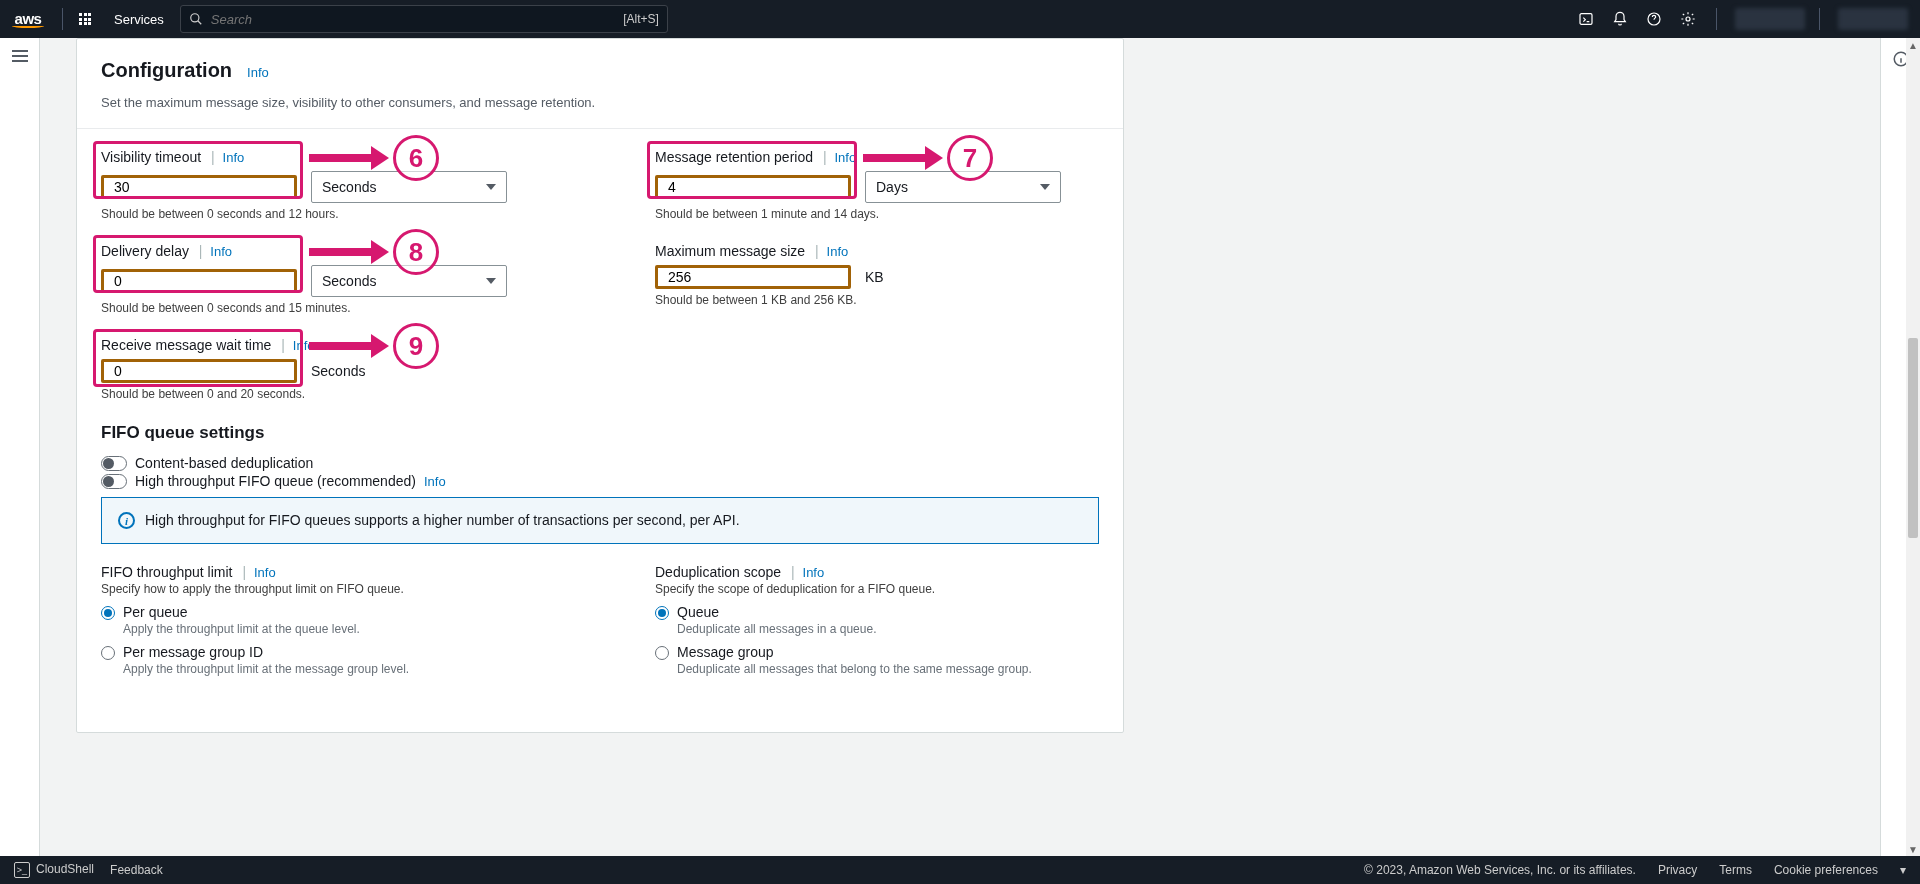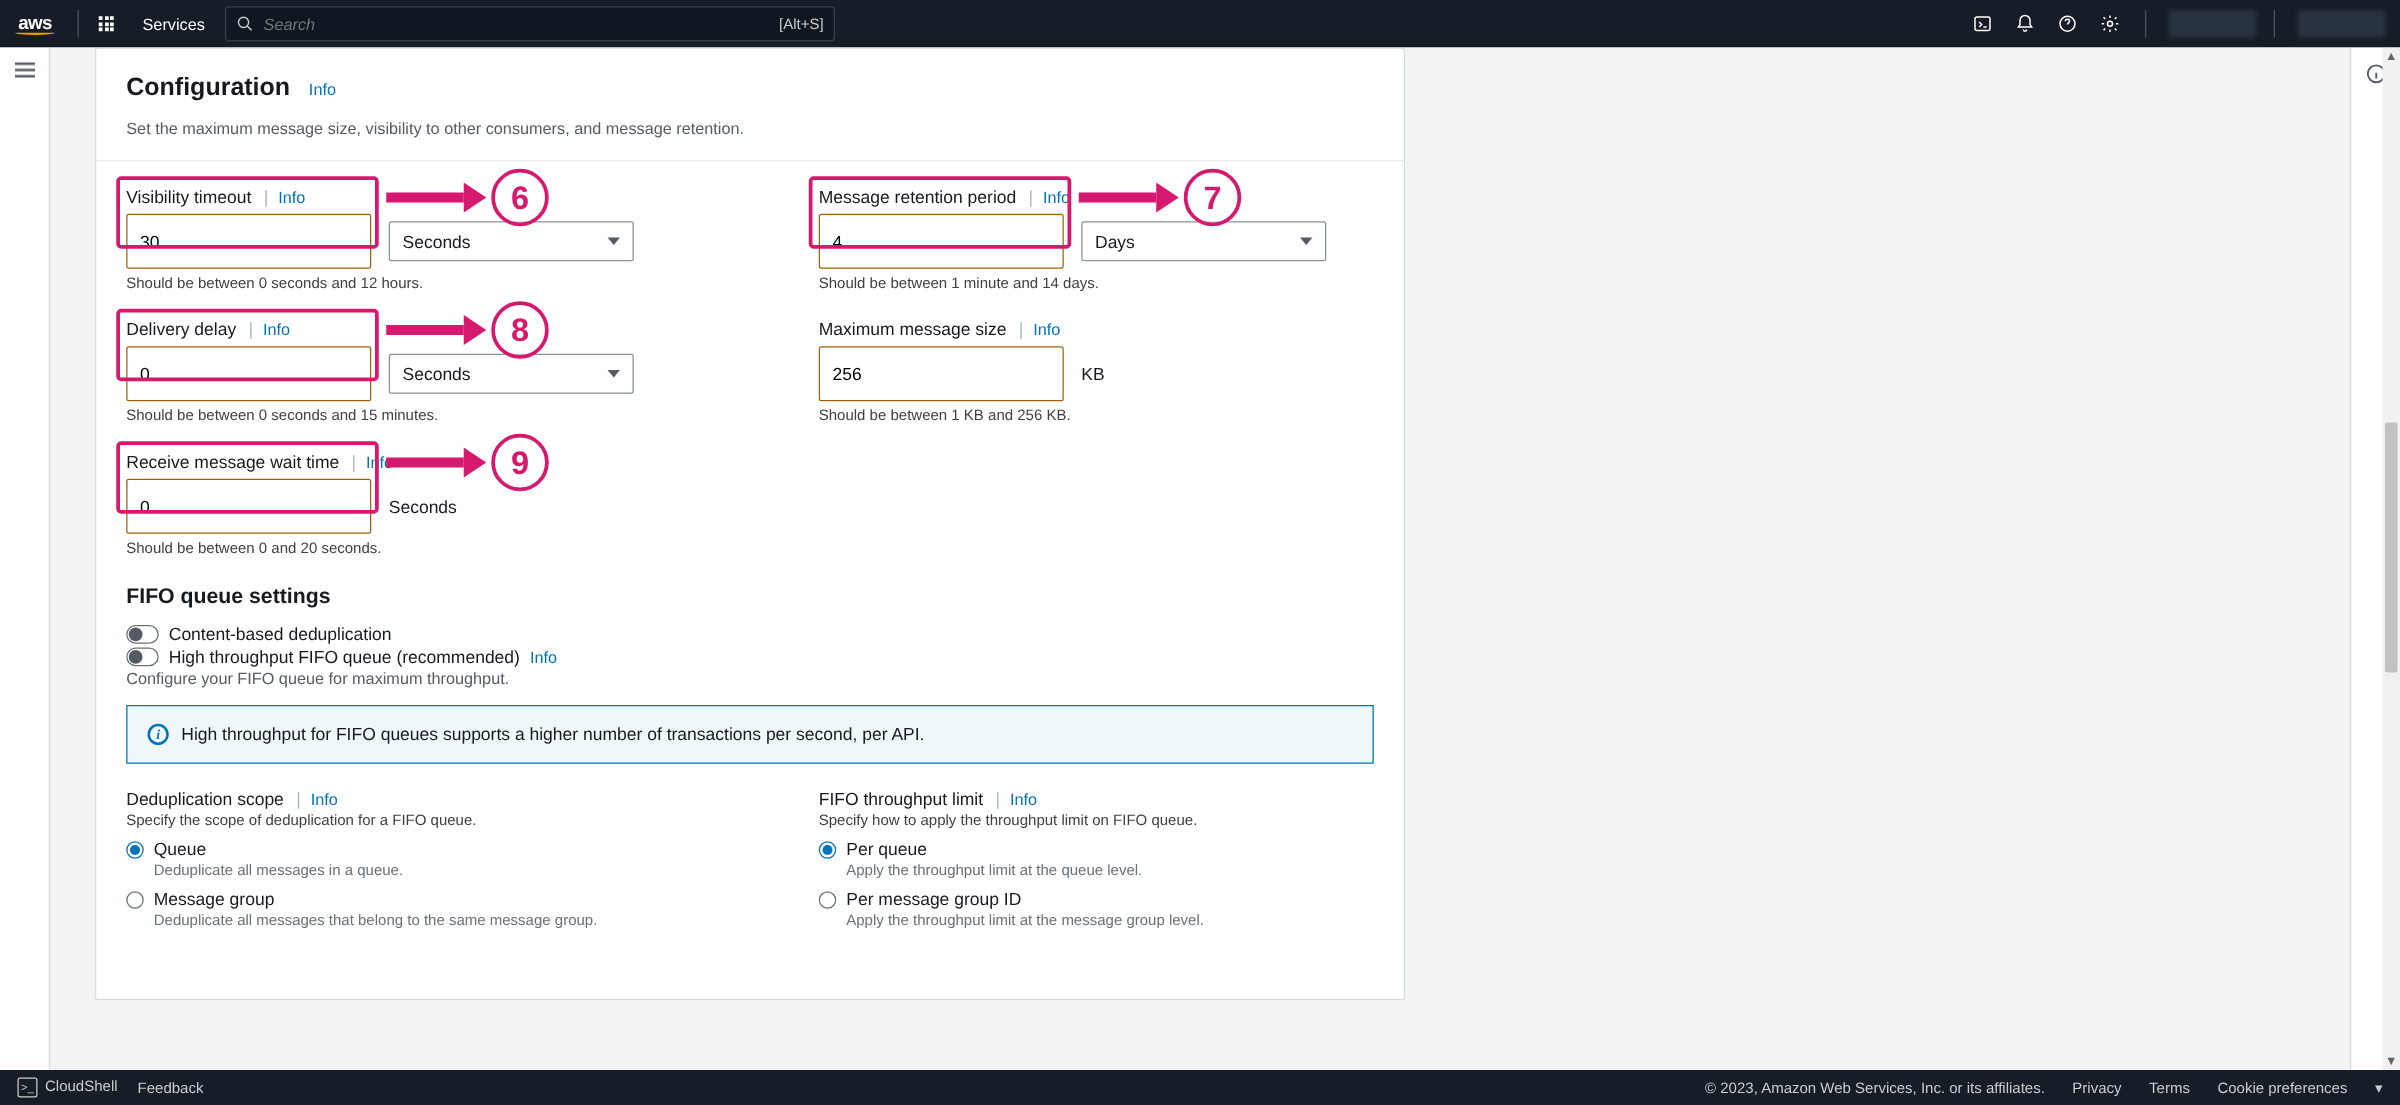--- a/index.html
+++ b/index.html
@@ -37,21 +37,21 @@
   .info-link { color: #0073bb; font-size: 13px; margin-left: 8px; cursor:pointer; }
   .title-row { display:flex; align-items:baseline; gap:7px; margin-bottom:13px;}
   .label-divider { color:#aab7b8; margin: 0 4px 0 6px; }
   .subtitle { color: #545b64; font-size: 13px; margin-top: 4px; }
   hr.sep { border:none; border-top:1px solid #e9ebed; margin: 18px 0 20px 0; }
 
   .row { display:flex; gap:20px; margin-bottom: 22px; }
   .col { width: 490px; position: relative; }
   .field-label { font-size: 14px; color:#16191f; }
   .input-row { display:flex; align-items:center; gap:14px; margin-top:6px; }
-  .txt { width: 196px; height: 44px; border:1px solid #a16207; border-radius:2px; padding:0 10px; font-size:14px; }
+  .txt { width: 196px; height: 24px; border:3px solid #a16207; border-radius:2px; padding:0 10px; font-size:14px; }
   .sel { width: 196px; height: 32px; border:1px solid #879196; border-radius:2px; padding:0 10px; font-size:14px; background:#fff; display:flex; align-items:center; justify-content:space-between; cursor:pointer; }
   .sel .caret { width:0; height:0; border-left:5px solid transparent; border-right:5px solid transparent; border-top:6px solid #545b64; }
   .hint { color:#404040; font-size:12px; margin-top:4px; }
   .unit { font-size:14px; color:#16191f; }
 
   .highlight-box { position:absolute; border:3px solid #d6186f; border-radius:4px; pointer-events:none; }
 
   
   .anno { position:absolute; display:flex; align-items:center; pointer-events:none; }
   .arrow-body { height:8px; background:#d6186f; width:62px; }
@@ -279,60 +279,59 @@
       <div class="toggle-row">
         <div class="toggle"></div>
         <span class="toggle-label">Content-based deduplication</span>
       </div>
 
       <div class="toggle-row">
         <div class="toggle"></div>
         <span class="toggle-label">High throughput FIFO queue (recommended)</span>
         <a class="info-link" style="margin-left:0">Info</a>
       </div>
-      <div class="toggle-hint">Configure your FIFO queue for maximum throughput.</div>
 
       <div class="info-banner">
         <div class="i-icon">i</div>
         <div>High throughput for FIFO queues supports a higher number of transactions per second, per API.</div>
       </div>
 
       <div class="row" style="gap:110px;">
+        <div style="width:490px;">
+          <span class="field-label">FIFO throughput limit</span>
+          <span class="label-divider">|</span>
+          <a class="info-link" style="margin-left:0">Info</a>
+          <div class="hint" style="margin-top:2px;">Specify how to apply the throughput limit on FIFO queue.</div>
+          <div class="radio-row">
+            <div class="radio checked"></div>
+            <span class="radio-label">Per queue</span>
+          </div>
+          <div class="radio-hint">Apply the throughput limit at the queue level.</div>
+          <div class="radio-row">
+            <div class="radio"></div>
+            <span class="radio-label">Per message group ID</span>
+          </div>
+          <div class="radio-hint">Apply the throughput limit at the message group level.</div>
+        </div>
+
         <div style="width:490px;">
           <span class="field-label">Deduplication scope</span>
           <span class="label-divider">|</span>
           <a class="info-link" style="margin-left:0">Info</a>
           <div class="hint" style="margin-top:2px;">Specify the scope of deduplication for a FIFO queue.</div>
           <div class="radio-row">
             <div class="radio checked"></div>
             <span class="radio-label">Queue</span>
           </div>
           <div class="radio-hint">Deduplicate all messages in a queue.</div>
           <div class="radio-row">
             <div class="radio"></div>
             <span class="radio-label">Message group</span>
           </div>
           <div class="radio-hint">Deduplicate all messages that belong to the same message group.</div>
-        </div>
-
-        <div style="width:490px;">
-          <span class="field-label">FIFO throughput limit</span>
-          <span class="label-divider">|</span>
-          <a class="info-link" style="margin-left:0">Info</a>
-          <div class="hint" style="margin-top:2px;">Specify how to apply the throughput limit on FIFO queue.</div>
-          <div class="radio-row">
-            <div class="radio checked"></div>
-            <span class="radio-label">Per queue</span>
-          </div>
-          <div class="radio-hint">Apply the throughput limit at the queue level.</div>
-          <div class="radio-row">
-            <div class="radio"></div>
-            <span class="radio-label">Per message group ID</span>
-          </div>
-          <div class="radio-hint">Apply the throughput limit at the message group level.</div>
         </div>
       </div>
 
     </div>
   </div>
 </div>
 
 <div class="sb-track">
   <div class="sb-arrow up">▲</div>
   <div class="sb-thumb"></div>

